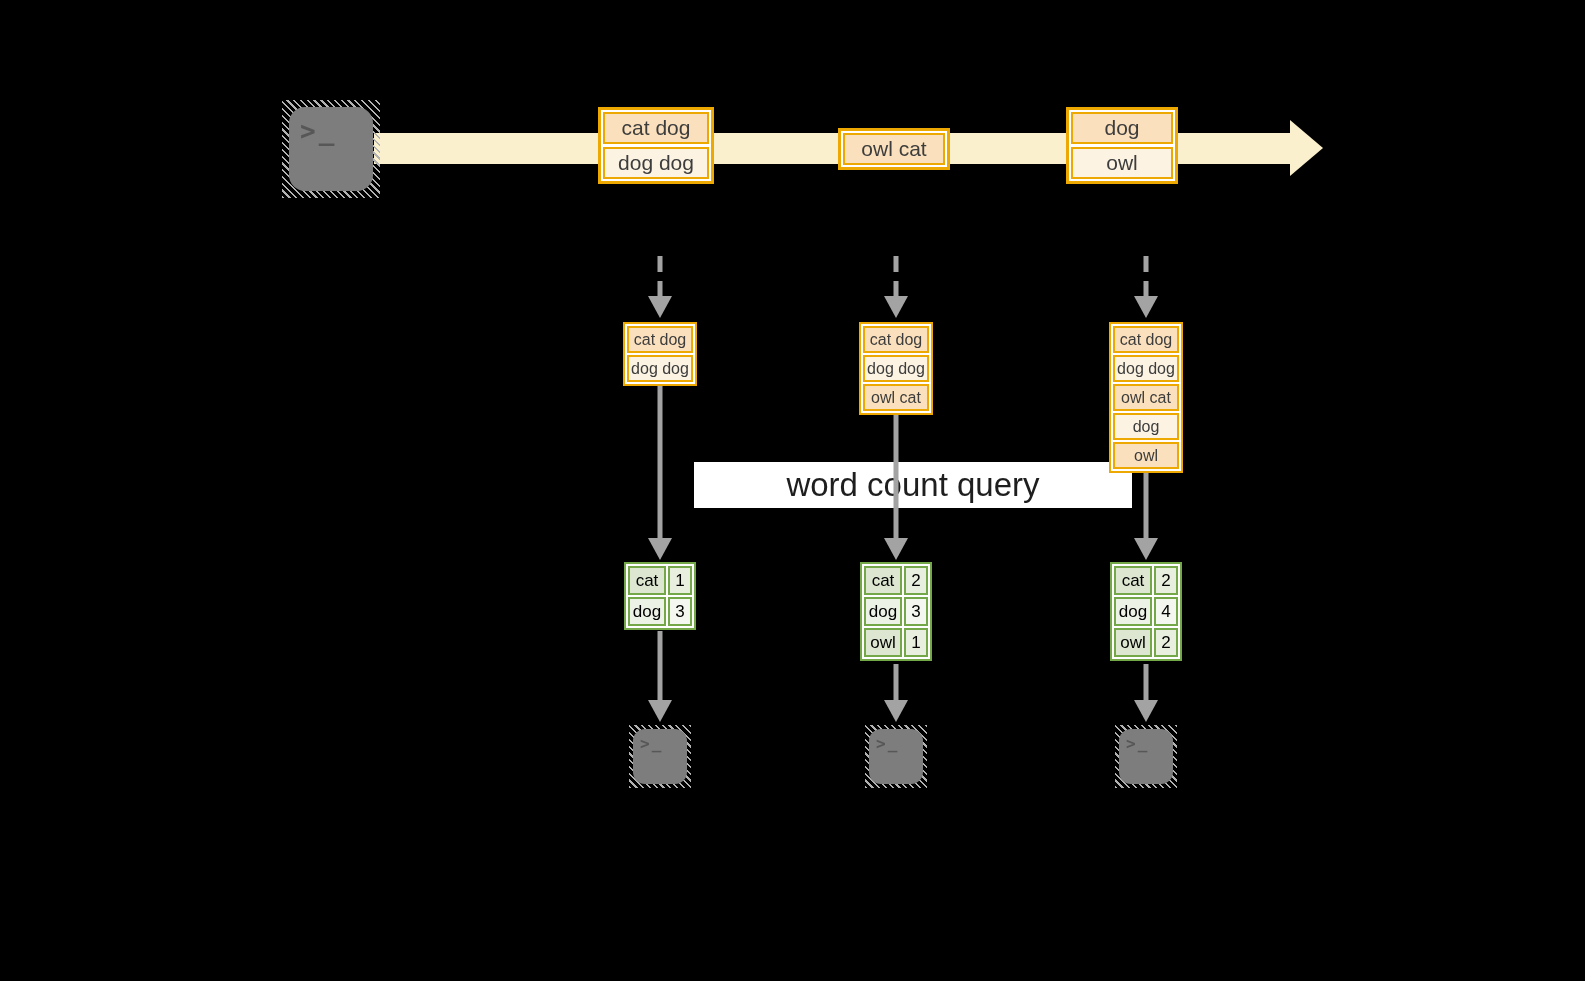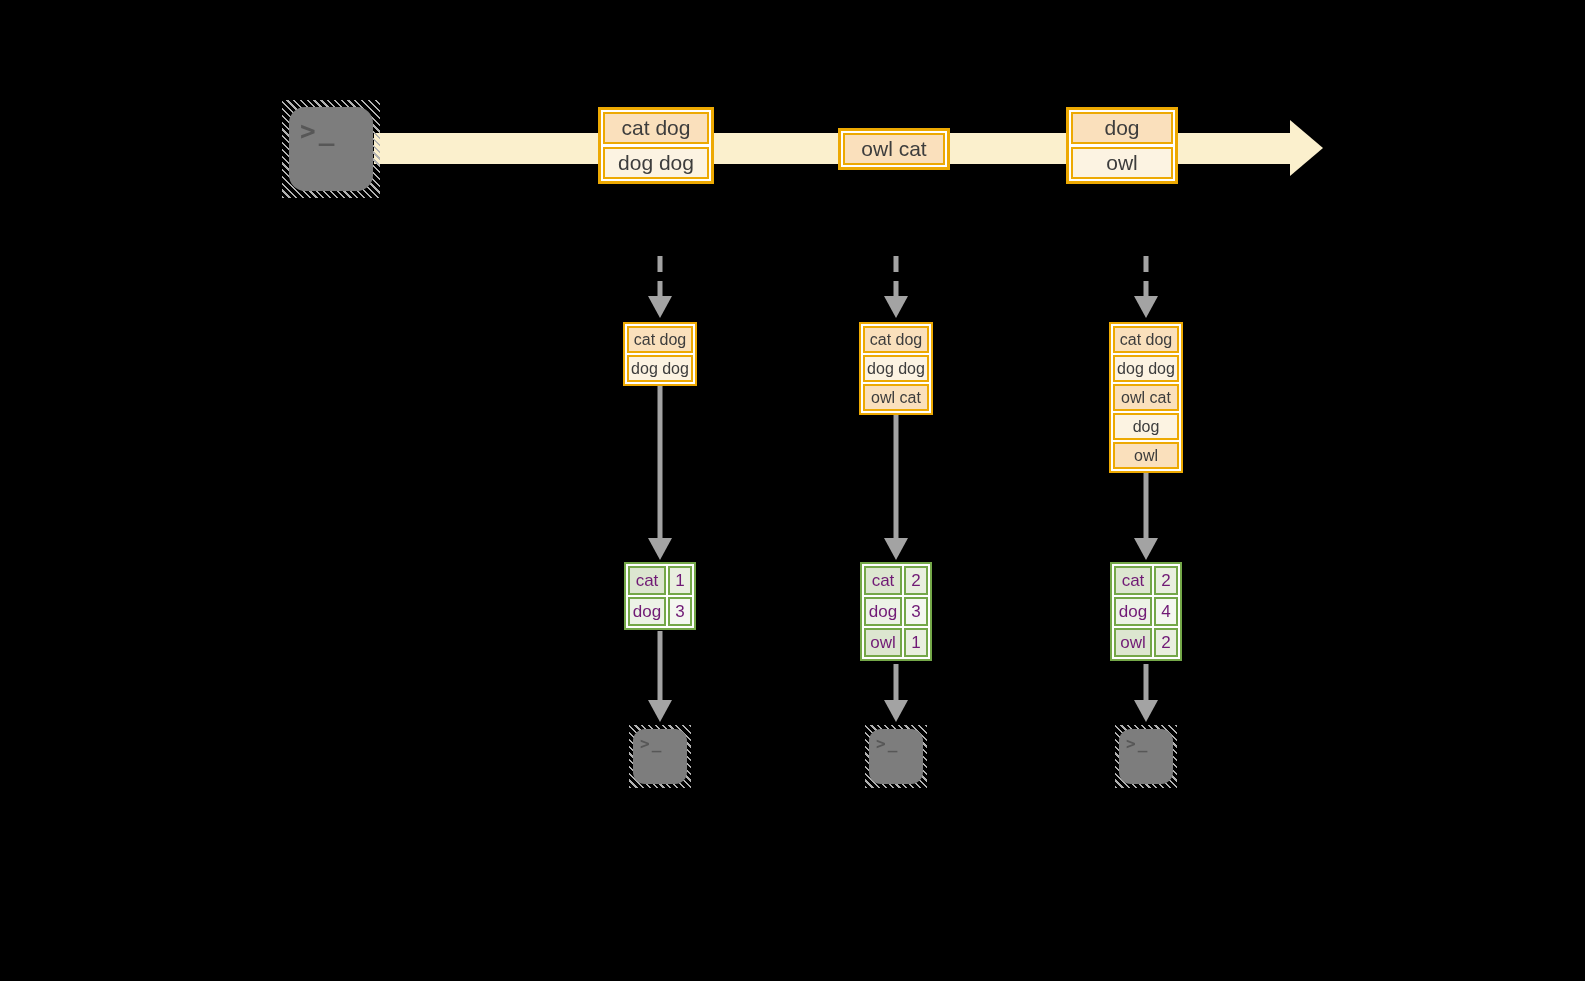--- a/index.html
+++ b/index.html
@@ -119,21 +119,21 @@
     display: flex;
     flex-direction: column;
     gap: 2px;
     width: 72px;
   }
   .gtable .trow { display: flex; gap: 2px; height: 29px; }
   .gtable .cell {
     border: 2px solid #74A748;
     display: flex; align-items: center; justify-content: center;
     font-size: 17px;
-    color: #701a75;
+    color: #000000;
   }
   .gtable .cell.word { flex: 1; }
   .gtable .cell.cnt  { width: 24px; }
   .gtable .trow:nth-child(odd)  .cell.word { background: #DCE6D0; }
   .gtable .trow:nth-child(odd)  .cell.cnt  { background: #E9EFDF; }
   .gtable .trow:nth-child(even) .cell.word { background: #ECF2E6; }
   .gtable .trow:nth-child(even) .cell.cnt  { background: #F4F7F0; }
   .gtable.t0 { left: 624px; top: 562px; }
   .gtable.t1 { left: 860px; top: 562px; }
   .gtable.t2 { left: 1110px; top: 562px; }
@@ -159,20 +159,23 @@
   }
 </style>
 </head>
 <body>
 
 <div class="canvas">
 
   <div class="shaft"></div>
   <div class="shaft-head"></div>
 
+  <div class="wcq">
+    <span>word count query</span>
+  </div>
 
   <svg class="connectors" width="1585" height="981" viewBox="0 0 1585 981">
 
     <g stroke="#A3A3A3" fill="#A3A3A3">
       <line x1="660" y1="256" x2="660" y2="297" stroke-width="5" stroke-dasharray="16 9"></line>
       <polygon points="648,296 672,296 660,318" stroke="none"></polygon>
     </g>
     <g stroke="#A3A3A3" fill="#A3A3A3">
       <line x1="896" y1="256" x2="896" y2="297" stroke-width="5" stroke-dasharray="16 9"></line>
       <polygon points="884,296 908,296 896,318" stroke="none"></polygon>

